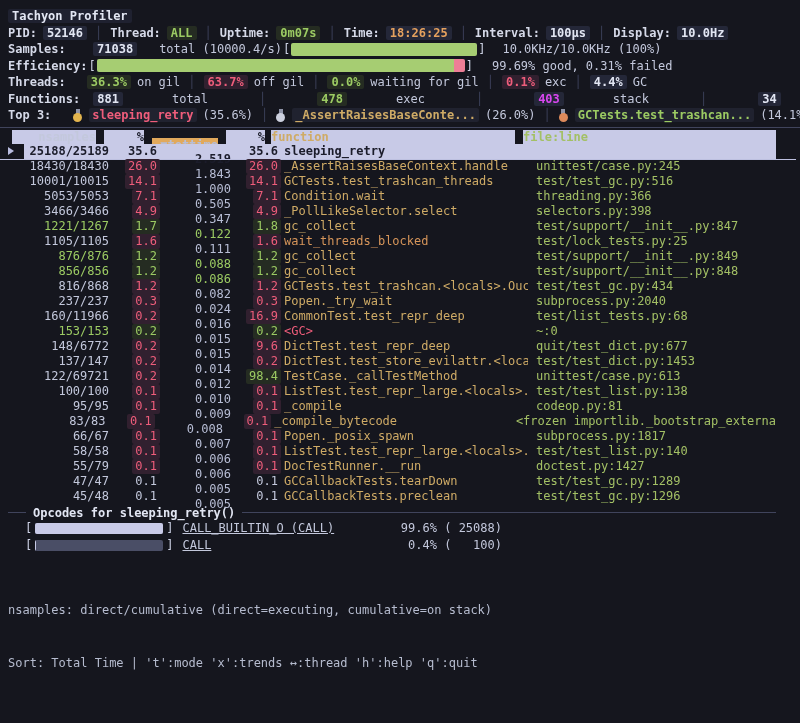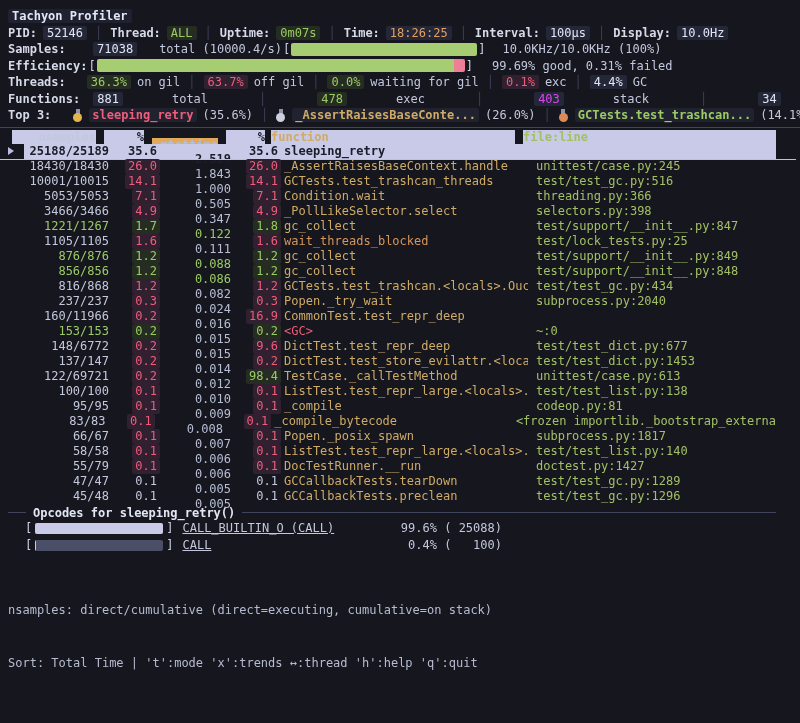--- a/index.html
+++ b/index.html
@@ -13,21 +13,21 @@
   html,body{margin:0;padding:0;}
   body{width:800px;height:723px;background:var(--bg);font-family:"DejaVu Sans Mono",monospace;font-size:12px;color:var(--fg);}
   .screen{position:relative;width:800px;height:723px;overflow:hidden;}
   .hdr{padding:8px 0 0 8px;}
   .hline{height:16.5px;display:flex;align-items:center;white-space:pre;}
   .title{font-weight:bold;color:var(--bright);background:#1f2130;padding:0 4px;border-radius:2px;}
   .lbl{font-weight:bold;color:#d5d9e8;margin-right:6px;}
   .m0{margin-right:0;}
   .w85{display:inline-block;width:85px;margin-right:0;}
   .sep{color:var(--sep);margin:0 8px;}
-  .val{font-weight:normal;padding:0 4px;border-radius:2px;}
+  .val{font-weight:bold;padding:0 4px;border-radius:2px;}
   .v-p{color:var(--bright);background:var(--chip);}
   .v-g{color:var(--green);background:var(--chipg);}
   .v-r{color:var(--red);background:var(--chipr);}
   .v-o{color:#d946ef;background:var(--chip);}
   .v-t{color:var(--torange);background:var(--chip);}
   .itxt{margin-left:6px;color:var(--fg);}
   .txt{color:var(--fg);}
   .m10{margin-left:10px;}.m16{margin-left:16px;}.m18{margin-left:18px;}
   .items{display:inline-flex;align-items:center;}
   .it21{margin-left:21px;}.it13{margin-left:13px;gap:43px;}.it22{margin-left:22px;}
@@ -113,23 +113,23 @@
       <div class="row"><span class="c-ns">18430/18430</span><span class="c-p1"><span class="pv tx-r hl-r">26.0</span></span><span class="c-tt">1.843</span><span class="c-p2"><span class="pv tx-r hl-r">26.0</span></span><span class="c-fn">_AssertRaisesBaseContext.handle</span><span class="c-fl">unittest/case.py:245</span></div>
       <div class="row"><span class="c-ns">10001/10015</span><span class="c-p1"><span class="pv tx-r hl-r">14.1</span></span><span class="c-tt">1.000</span><span class="c-p2"><span class="pv tx-r hl-r">14.1</span></span><span class="c-fn">GCTests.test_trashcan_threads</span><span class="c-fl">test/test_gc.py:516</span></div>
       <div class="row"><span class="c-ns">5053/5053</span><span class="c-p1"><span class="pv tx-r hl-r">7.1</span></span><span class="c-tt">0.505</span><span class="c-p2"><span class="pv tx-r hl-r">7.1</span></span><span class="c-fn">Condition.wait</span><span class="c-fl">threading.py:366</span></div>
       <div class="row"><span class="c-ns">3466/3466</span><span class="c-p1"><span class="pv tx-r hl-r">4.9</span></span><span class="c-tt">0.347</span><span class="c-p2"><span class="pv tx-r hl-r">4.9</span></span><span class="c-fn">_PollLikeSelector.select</span><span class="c-fl">selectors.py:398</span></div>
       <div class="row"><span class="c-ns tx-g">1221/1267</span><span class="c-p1"><span class="pv tx-g hl-g">1.7</span></span><span class="c-tt tx-g">0.122</span><span class="c-p2"><span class="pv tx-g hl-g">1.8</span></span><span class="c-fn">gc_collect</span><span class="c-fl">test/support/__init__.py:847</span></div>
       <div class="row"><span class="c-ns">1105/1105</span><span class="c-p1"><span class="pv tx-r hl-r">1.6</span></span><span class="c-tt">0.111</span><span class="c-p2"><span class="pv tx-r hl-r">1.6</span></span><span class="c-fn tx-o">wait_threads_blocked</span><span class="c-fl">test/lock_tests.py:25</span></div>
       <div class="row"><span class="c-ns tx-g">876/876</span><span class="c-p1"><span class="pv tx-g hl-g">1.2</span></span><span class="c-tt tx-g">0.088</span><span class="c-p2"><span class="pv tx-g hl-g">1.2</span></span><span class="c-fn">gc_collect</span><span class="c-fl">test/support/__init__.py:849</span></div>
       <div class="row"><span class="c-ns tx-g">856/856</span><span class="c-p1"><span class="pv tx-g hl-g">1.2</span></span><span class="c-tt tx-g">0.086</span><span class="c-p2"><span class="pv tx-g hl-g">1.2</span></span><span class="c-fn">gc_collect</span><span class="c-fl">test/support/__init__.py:848</span></div>
       <div class="row"><span class="c-ns">816/868</span><span class="c-p1"><span class="pv tx-r hl-r">1.2</span></span><span class="c-tt">0.082</span><span class="c-p2"><span class="pv tx-r hl-r">1.2</span></span><span class="c-fn">GCTests.test_trashcan.&lt;locals&gt;.Ouch...</span><span class="c-fl">test/test_gc.py:434</span></div>
       <div class="row"><span class="c-ns">237/237</span><span class="c-p1"><span class="pv tx-r hl-r">0.3</span></span><span class="c-tt">0.024</span><span class="c-p2"><span class="pv tx-r hl-r">0.3</span></span><span class="c-fn">Popen._try_wait</span><span class="c-fl">subprocess.py:2040</span></div>
-      <div class="row"><span class="c-ns">160/11966</span><span class="c-p1"><span class="pv tx-r hl-r">0.2</span></span><span class="c-tt">0.016</span><span class="c-p2"><span class="pv tx-r hl-r">16.9</span></span><span class="c-fn">CommonTest.test_repr_deep</span></div>
+      <div class="row"><span class="c-ns">160/11966</span><span class="c-p1"><span class="pv tx-r hl-r">0.2</span></span><span class="c-tt">0.016</span><span class="c-p2"><span class="pv tx-r hl-r">16.9</span></span><span class="c-fn">CommonTest.test_repr_deep</span><span class="c-fl">test/list_tests.py:68</span></div>
       <div class="row"><span class="c-ns tx-g">153/153</span><span class="c-p1"><span class="pv tx-g hl-g">0.2</span></span><span class="c-tt">0.015</span><span class="c-p2"><span class="pv tx-g hl-g">0.2</span></span><span class="c-fn tx-r">&lt;GC&gt;</span><span class="c-fl">~:0</span></div>
-      <div class="row"><span class="c-ns">148/6772</span><span class="c-p1"><span class="pv tx-r hl-r">0.2</span></span><span class="c-tt">0.015</span><span class="c-p2"><span class="pv tx-r hl-r">9.6</span></span><span class="c-fn">DictTest.test_repr_deep</span><span class="c-fl">test/test_dict.py:677</span></div>
+      <div class="row"><span class="c-ns">148/6772</span><span class="c-p1"><span class="pv tx-r hl-r">0.2</span></span><span class="c-tt">0.015</span><span class="c-p2"><span class="pv tx-r hl-r">9.6</span></span><span class="c-fn">DictTest.test_repr_deep</span><span class="c-fl">quit/test_dict.py:677</span></div>
       <div class="row"><span class="c-ns">137/147</span><span class="c-p1"><span class="pv tx-r hl-r">0.2</span></span><span class="c-tt">0.014</span><span class="c-p2"><span class="pv tx-r hl-r">0.2</span></span><span class="c-fn">DictTest.test_store_evilattr.&lt;local...</span><span class="c-fl">test/test_dict.py:1453</span></div>
       <div class="row"><span class="c-ns">122/69721</span><span class="c-p1"><span class="pv tx-r hl-r">0.2</span></span><span class="c-tt">0.012</span><span class="c-p2"><span class="pv tx-g hl-g">98.4</span></span><span class="c-fn">TestCase._callTestMethod</span><span class="c-fl">unittest/case.py:613</span></div>
       <div class="row"><span class="c-ns">100/100</span><span class="c-p1"><span class="pv tx-r hl-r">0.1</span></span><span class="c-tt">0.010</span><span class="c-p2"><span class="pv tx-r hl-r">0.1</span></span><span class="c-fn">ListTest.test_repr_large.&lt;locals&gt;.c...</span><span class="c-fl">test/test_list.py:138</span></div>
       <div class="row"><span class="c-ns">95/95</span><span class="c-p1"><span class="pv tx-r hl-r">0.1</span></span><span class="c-tt">0.009</span><span class="c-p2"><span class="pv tx-r hl-r">0.1</span></span><span class="c-fn">_compile</span><span class="c-fl">codeop.py:81</span></div>
       <div class="row"><span class="c-ns">83/83</span><span class="c-p1"><span class="pv tx-r hl-r">0.1</span></span><span class="c-tt">0.008</span><span class="c-p2"><span class="pv tx-r hl-r">0.1</span></span><span class="c-fn">_compile_bytecode</span><span class="c-fl">&lt;frozen importlib._bootstrap_externa</span></div>
       <div class="row"><span class="c-ns">66/67</span><span class="c-p1"><span class="pv tx-r hl-r">0.1</span></span><span class="c-tt">0.007</span><span class="c-p2"><span class="pv tx-r hl-r">0.1</span></span><span class="c-fn">Popen._posix_spawn</span><span class="c-fl">subprocess.py:1817</span></div>
       <div class="row"><span class="c-ns">58/58</span><span class="c-p1"><span class="pv tx-r hl-r">0.1</span></span><span class="c-tt">0.006</span><span class="c-p2"><span class="pv tx-r hl-r">0.1</span></span><span class="c-fn">ListTest.test_repr_large.&lt;locals&gt;.c...</span><span class="c-fl">test/test_list.py:140</span></div>
       <div class="row"><span class="c-ns">55/79</span><span class="c-p1"><span class="pv tx-r hl-r">0.1</span></span><span class="c-tt">0.006</span><span class="c-p2"><span class="pv tx-r hl-r">0.1</span></span><span class="c-fn">DocTestRunner.__run</span><span class="c-fl">doctest.py:1427</span></div>
       <div class="row"><span class="c-ns">47/47</span><span class="c-p1"><span class="pv">0.1</span></span><span class="c-tt">0.005</span><span class="c-p2"><span class="pv">0.1</span></span><span class="c-fn">GCCallbackTests.tearDown</span><span class="c-fl">test/test_gc.py:1289</span></div>
       <div class="row"><span class="c-ns">45/48</span><span class="c-p1"><span class="pv">0.1</span></span><span class="c-tt">0.005</span><span class="c-p2"><span class="pv">0.1</span></span><span class="c-fn">GCCallbackTests.preclean</span><span class="c-fl">test/test_gc.py:1296</span></div>

